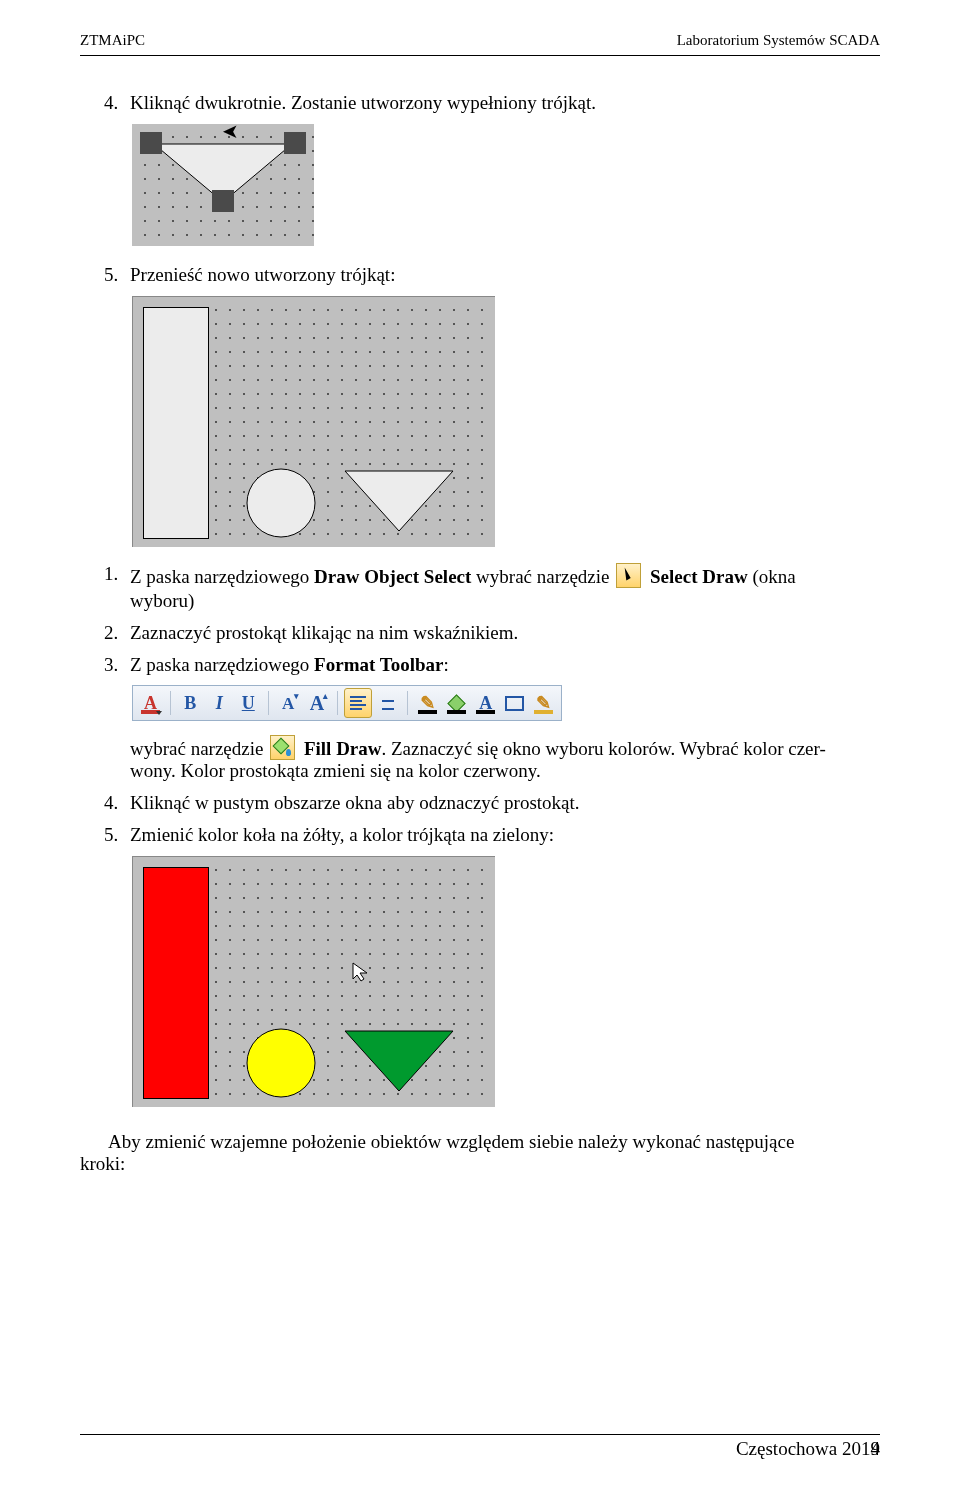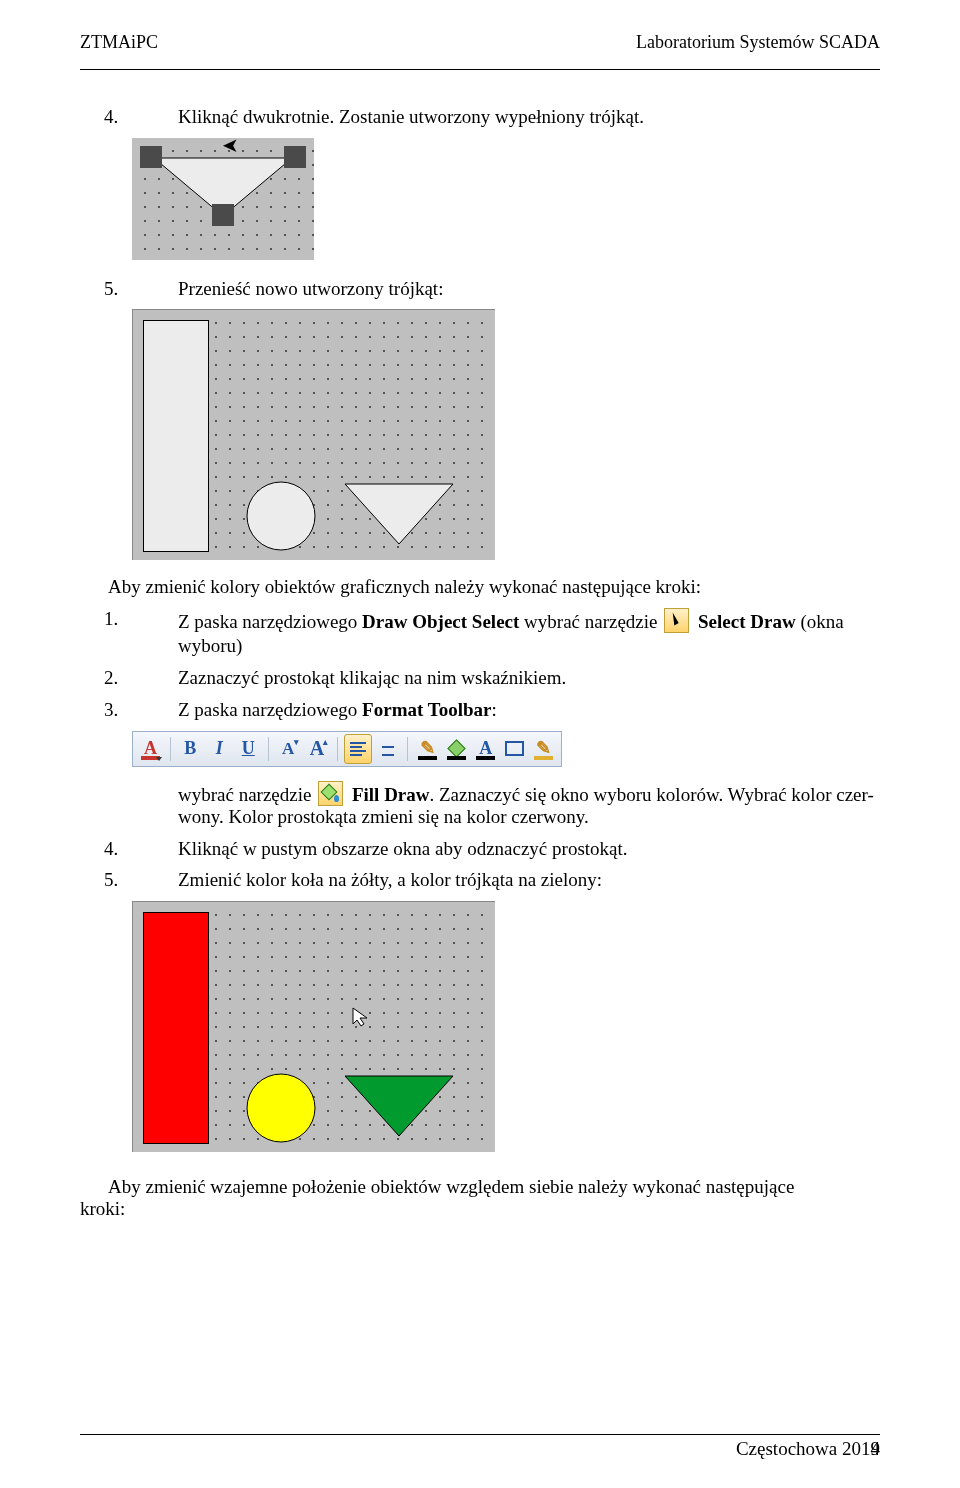--- a/index.html
+++ b/index.html
@@ -15,41 +15,40 @@
     height: 1488px;
     position: relative;
     box-sizing: border-box;
     padding: 32px 80px 0 80px;
     font-size: 19px;
     line-height: 1.15;
   }
   .header {
     display: flex;
     justify-content: space-between;
-    font-size: 18px;
-    padding-bottom: 16px;
+    font-size: 15px;
+    padding-bottom: 6px;
     border-bottom: 1px solid #000;
     margin-bottom: 36px;
   }
   .para {
     text-align: justify;
     margin: 8px 0;
   }
   .list-item {
     display: flex;
     margin: 10px 0 10px 24px;
   }
   .list-item .num {
     width: 26px;
     flex: none;
   }
   .list-item .body {
     flex: 1;
     text-align: justify;
-    margin-left: 48px;
   }
   .list-item .body .indent-block {
     margin-top: 2px;
   }
   .bold { font-weight: bold; }
   
   
   .fig1 {
     width: 182px;
     height: 122px;
@@ -259,21 +258,20 @@
     <div class="dotgrid"></div>
     <div class="rect1"></div>
     <svg class="circ" width="76" height="76">
       <circle cx="38" cy="38" r="34" fill="#ececec" stroke="#000" stroke-width="1"></circle>
     </svg>
     <svg class="tri2" width="120" height="76">
       <polygon points="6,6 114,6 60,66" fill="#ececec" stroke="#000" stroke-width="1"></polygon>
     </svg>
   </div>
 
-  <div class="para indent1">Aby zmienić kolory obiektów graficznych należy wykonać następujące kroki:</div>
 
   <div class="list-item">
     <span class="num">1.</span>
     <span class="body">
       <span>Z paska narzędziowego </span><span class="bold">Draw Object Select</span><span> wybrać narzędzie </span><span class="icon-select"></span> <span class="bold">Select Draw</span><span> (okna</span>
       <div class="indent-block">wyboru)</div>
     </span>
   </div>
 
   <div class="list-item">

